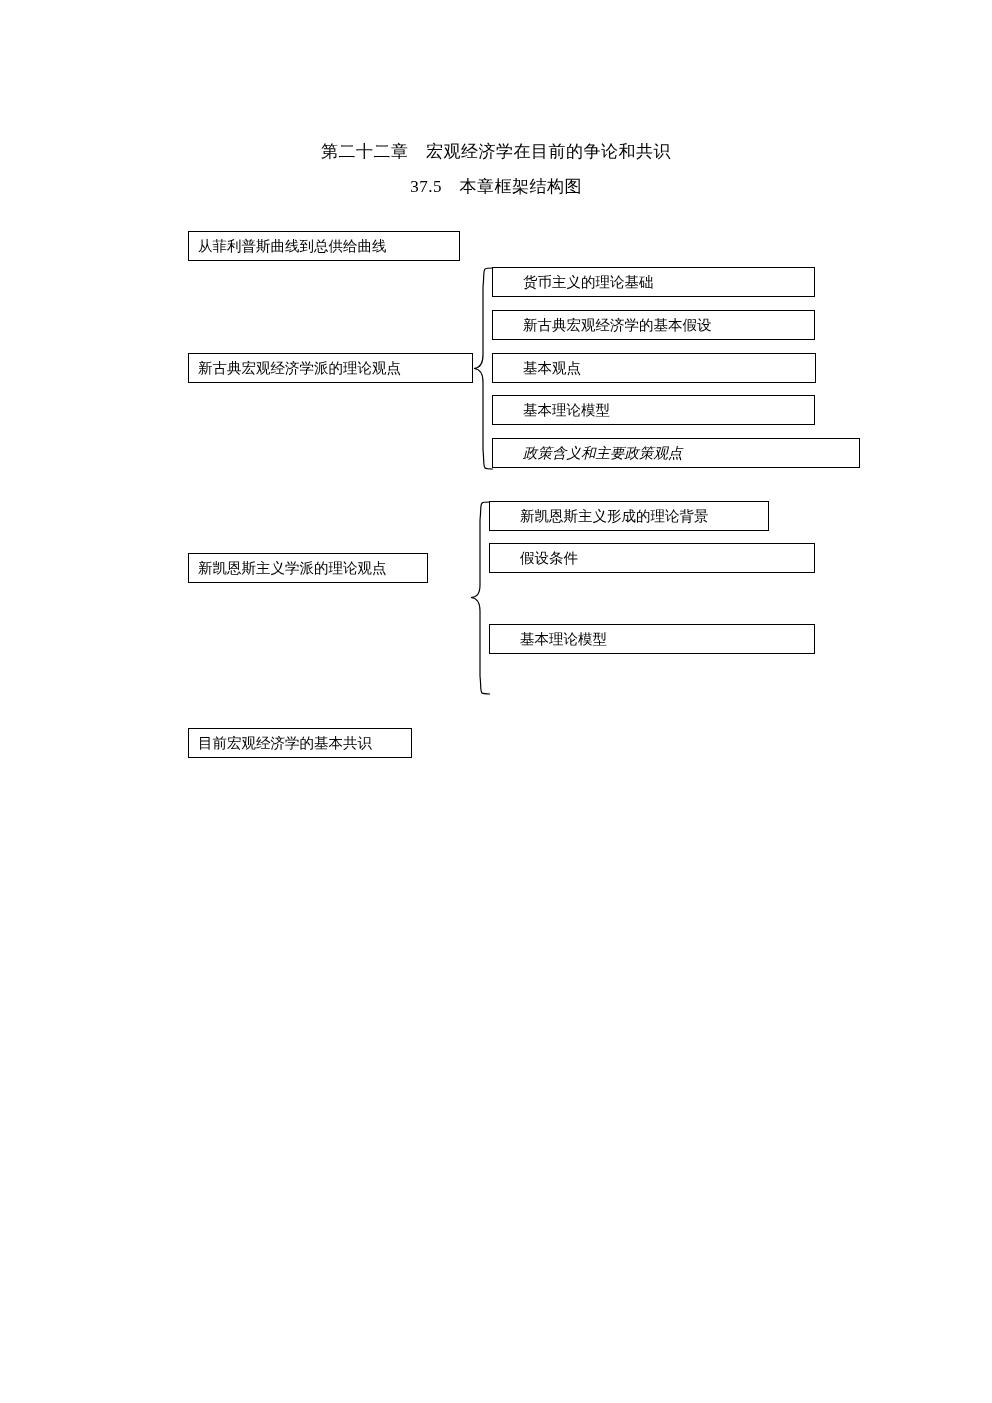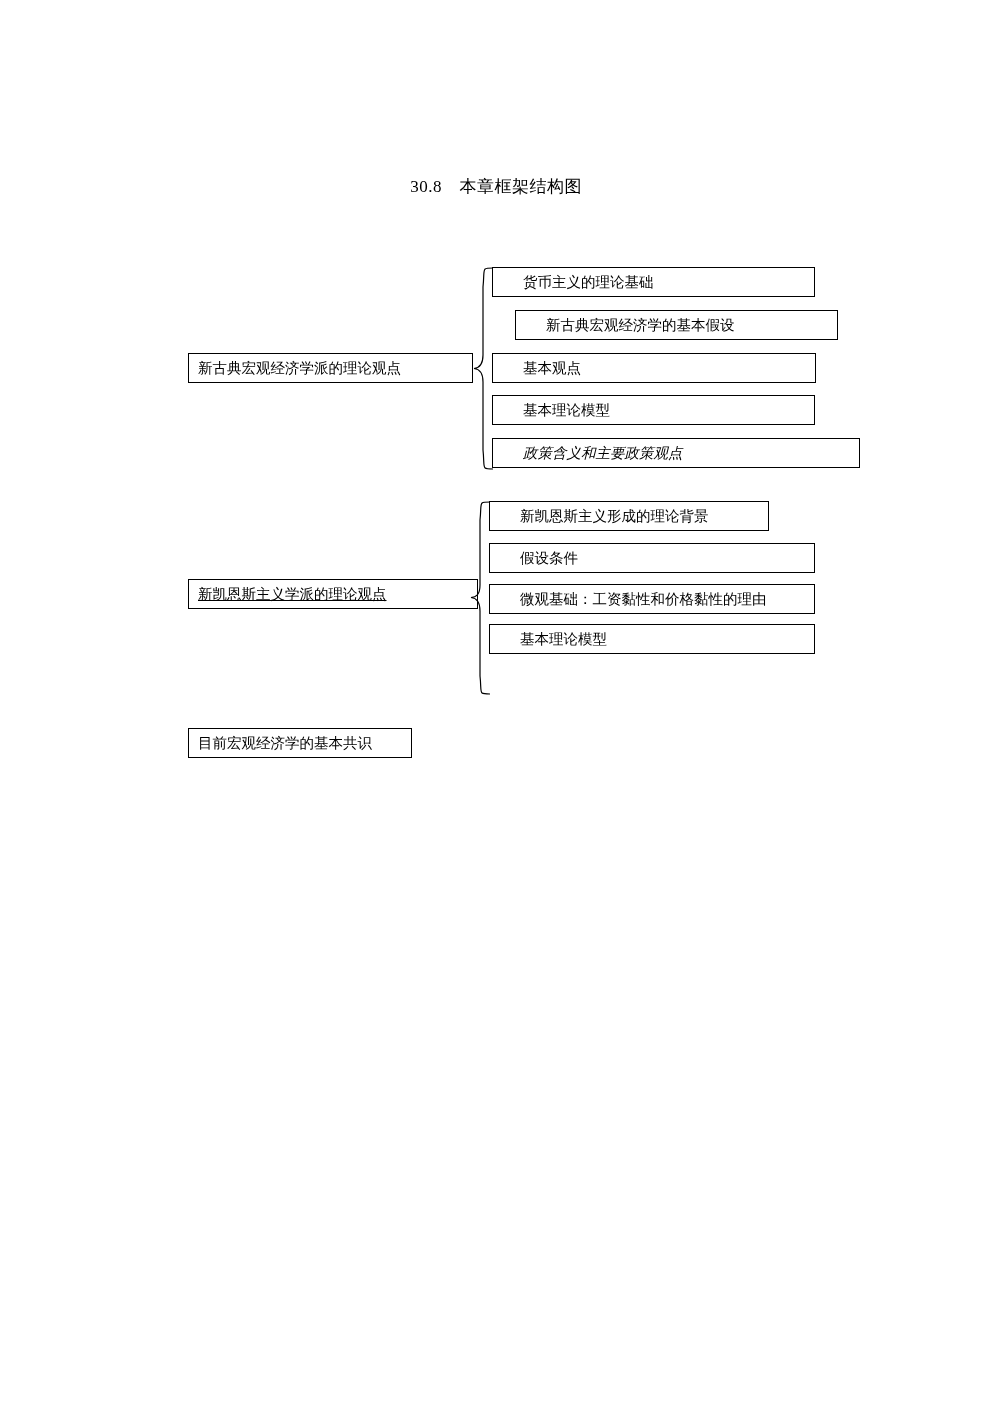--- a/index.html
+++ b/index.html
@@ -52,46 +52,47 @@
   .brace {
     position: absolute;
   }
   svg { display: block; }
 </style>
 </head>
 <body>
 
 <div class="page">
 
+  <div class="title-line" id="chapter-title">第二十二章　宏观经济学在目前的争论和共识</div>
 
-  <div class="title-line" id="section-title">30.8　本章框架结构图</div>
+  <div class="title-line" id="section-title">37.5　本章框架结构图</div>
 
+  <div class="box level1" style="left:188px; top:231px; width:272px;">从菲利普斯曲线到总供给曲线</div>
 
   <div class="box level1" style="left:188px; top:353px; width:285px;">新古典宏观经济学派的理论观点</div>
 
   <div class="brace" style="left:473px; top:267px;">
     <svg width="22" height="203" viewBox="0 0 22 203">
       <path d="M20 1 C8 1, 12 1, 10 20 L10 88 C10 98, 6 101, 1 101.5 C6 102, 10 105, 10 115 L10 183 C12 202, 8 202, 20 202" fill="none" stroke="#000" stroke-width="1.2"></path>
     </svg>
   </div>
 
   <div class="box level2" style="left:492px; top:267px; width:323px;">货币主义的理论基础</div>
-  <div class="box level2" style="left:492px; top:310px; width:323px;margin-left:23px;">新古典宏观经济学的基本假设</div>
+  <div class="box level2" style="left:492px; top:310px; width:323px;">新古典宏观经济学的基本假设</div>
   <div class="box level2" style="left:492px; top:353px; width:324px;">基本观点</div>
   <div class="box level2" style="left:492px; top:395px; width:323px;">基本理论模型</div>
   <div class="box level2" style="left:492px; top:438px; width:368px;font-style:italic;">政策含义和主要政策观点</div>
 
-  <div class="box level1" style="left:188px; top:579px; width:290px;text-decoration:underline;">新凯恩斯主义学派的理论观点</div>
+  <div class="box level1" style="left:188px; top:553px; width:240px;">新凯恩斯主义学派的理论观点</div>
 
   <div class="brace" style="left:470px; top:501px;">
     <svg width="22" height="194" viewBox="0 0 22 194">
       <path d="M20 1 C8 1, 12 1, 10 19 L10 84 C10 94, 6 96, 1 96.5 C6 97, 10 100, 10 110 L10 175 C12 193, 8 193, 20 193" fill="none" stroke="#000" stroke-width="1.2"></path>
     </svg>
   </div>
 
   <div class="box level2" style="left:489px; top:501px; width:280px;">新凯恩斯主义形成的理论背景</div>
   <div class="box level2" style="left:489px; top:543px; width:326px;text-align:center;">假设条件</div>
-  <div class="box level2" style="left:489px; top:584px; width:326px;">微观基础：工资黏性和价格黏性的理由</div>
   <div class="box level2" style="left:489px; top:624px; width:326px;">基本理论模型</div>
 
   <div class="box level1" style="left:188px; top:728px; width:224px;">目前宏观经济学的基本共识</div>
 
 </div>
 
 </body></html>

